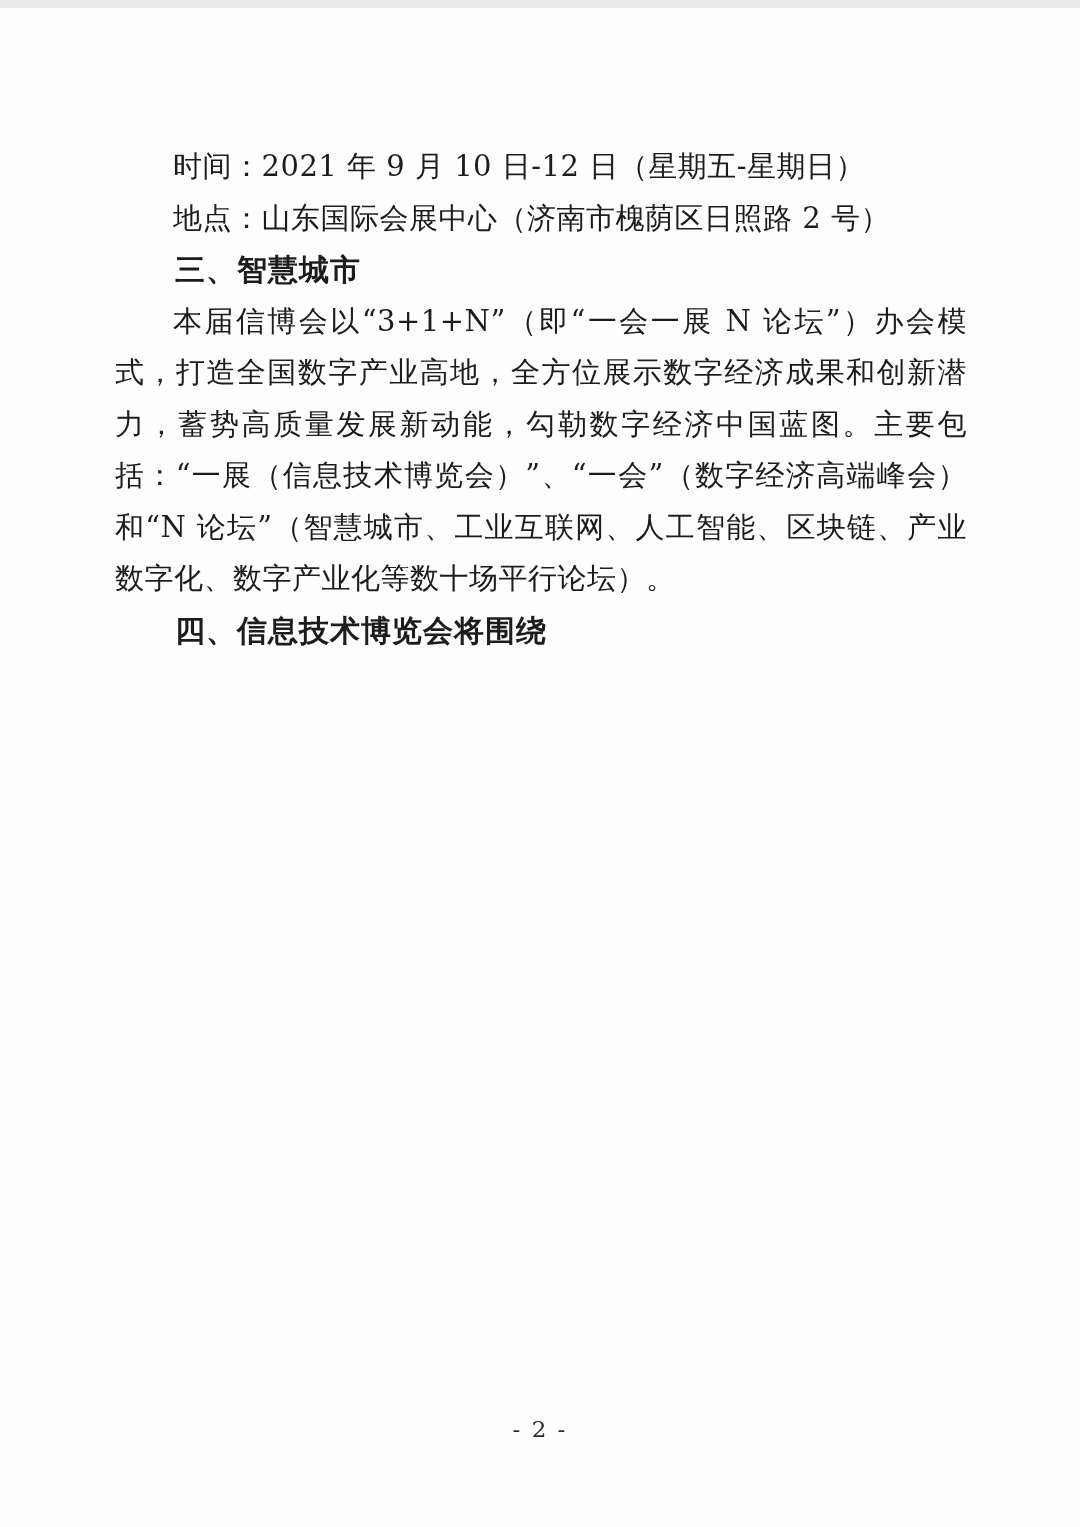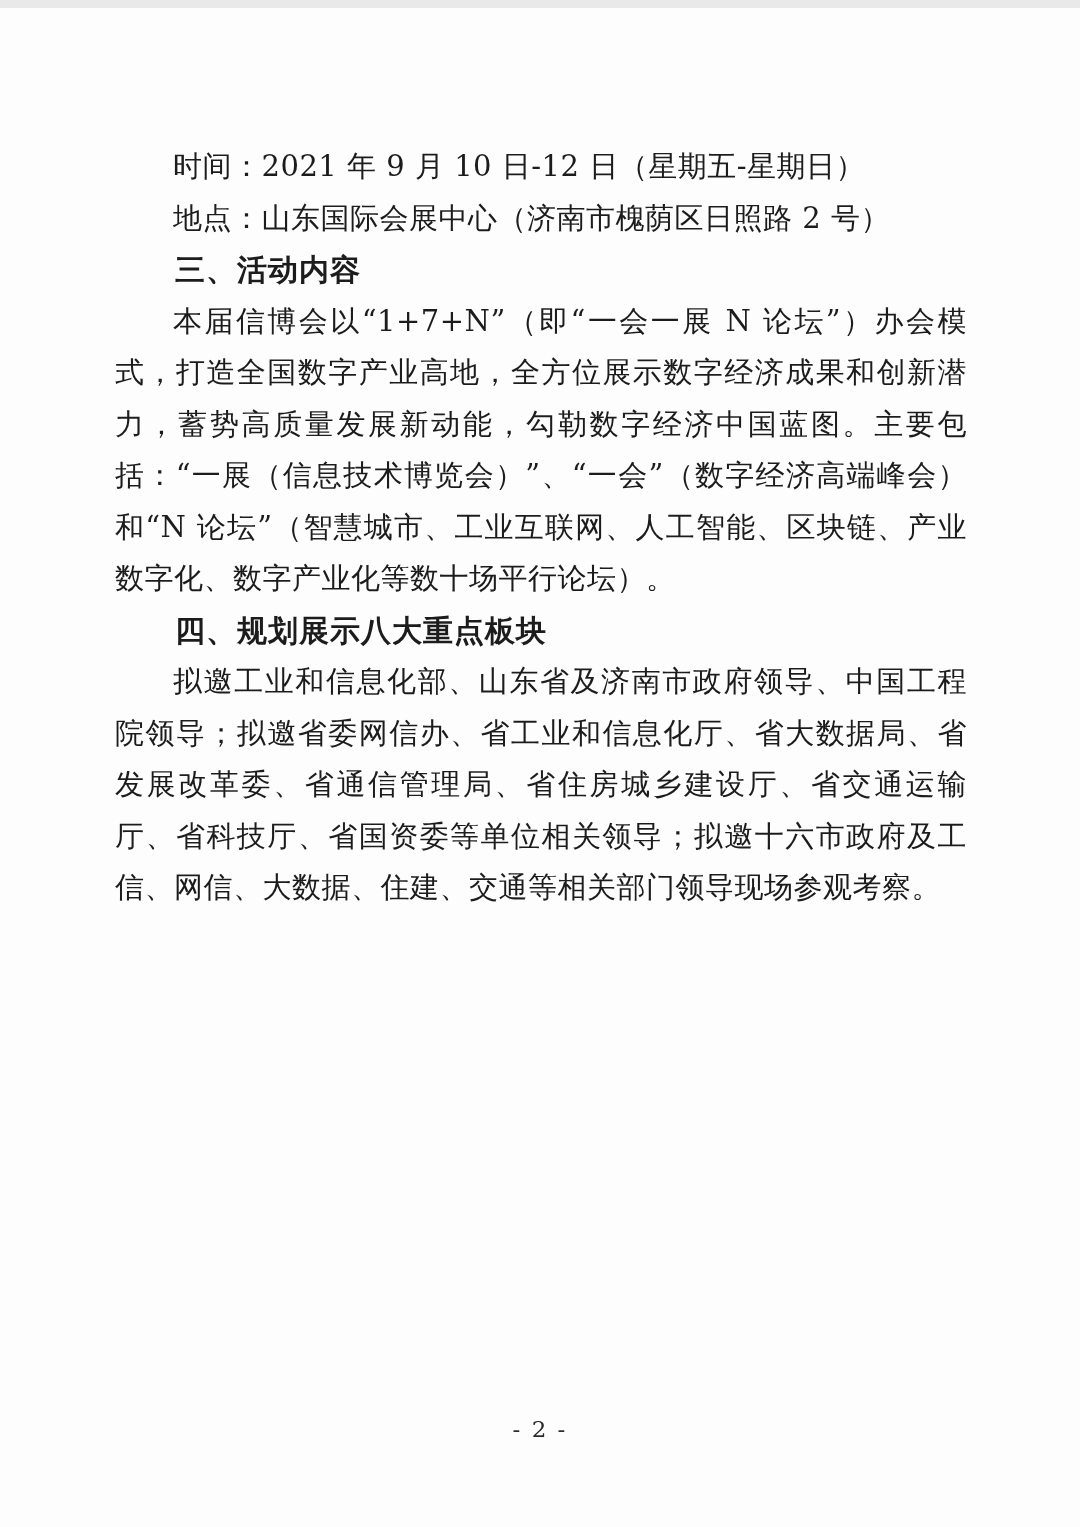--- a/index.html
+++ b/index.html
@@ -59,26 +59,25 @@
 </head>
 <body>
 
 <div class="page">
   <div class="content">
 
     <p class="meta-line">时间：2021 年 9 月 10 日-12 日（星期五-星期日）</p>
 
     <p class="meta-line">地点：山东国际会展中心（济南市槐荫区日照路 2 号）</p>
 
-    <h3 class="doc-heading">三、活动内容</h3>
+    <h3 class="doc-heading">三、智慧城市</h3>
 
-    <p class="doc-para">本届信博会以“1+7+N”（即“一会一展 N 论坛”）办会模式，打造全国数字产业高地，全方位展示数字经济成果和创新潜力，蓄势高质量发展新动能，勾勒数字经济中国蓝图。主要包括：“一展（信息技术博览会）”、“一会”（数字经济高端峰会）和“N 论坛”（智慧城市、工业互联网、人工智能、区块链、产业数字化、数字产业化等数十场平行论坛）。</p>
+    <p class="doc-para">本届信博会以“3+1+N”（即“一会一展 N 论坛”）办会模式，打造全国数字产业高地，全方位展示数字经济成果和创新潜力，蓄势高质量发展新动能，勾勒数字经济中国蓝图。主要包括：“一展（信息技术博览会）”、“一会”（数字经济高端峰会）和“N 论坛”（智慧城市、工业互联网、人工智能、区块链、产业数字化、数字产业化等数十场平行论坛）。</p>
 
 
-    <h3 class="doc-heading">四、规划展示八大重点板块</h3>
+    <h3 class="doc-heading">四、信息技术博览会将围绕</h3>
 
 
-    <p class="doc-para">拟邀工业和信息化部、山东省及济南市政府领导、中国工程院领导；拟邀省委网信办、省工业和信息化厅、省大数据局、省发展改革委、省通信管理局、省住房城乡建设厅、省交通运输厅、省科技厅、省国资委等单位相关领导；拟邀十六市政府及工信、网信、大数据、住建、交通等相关部门领导现场参观考察。</p>
 
   </div>
 
   <div class="footer">- 2 -</div>
 </div>
 
 </body></html>

